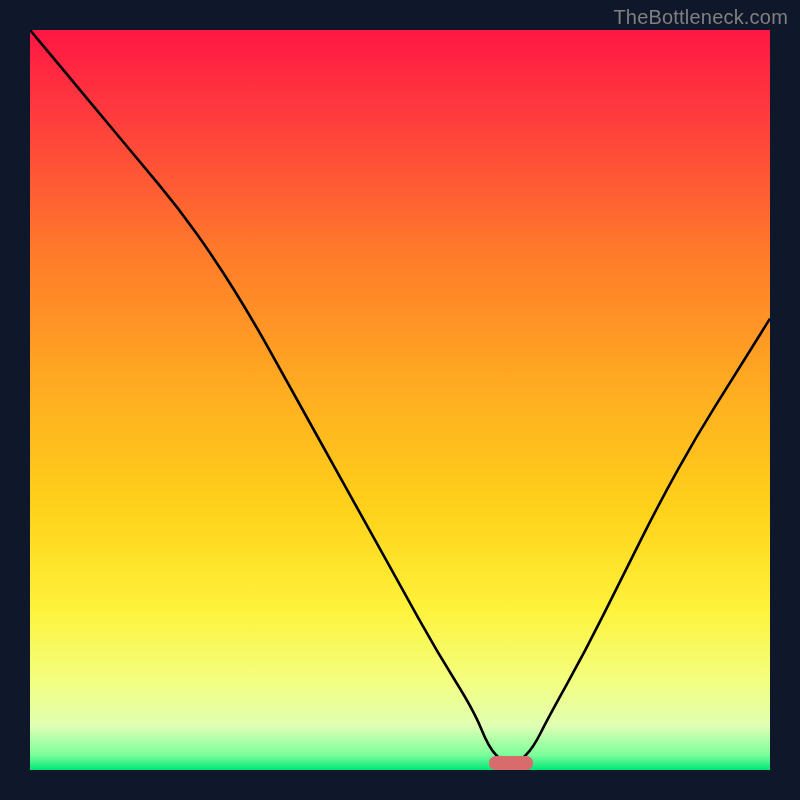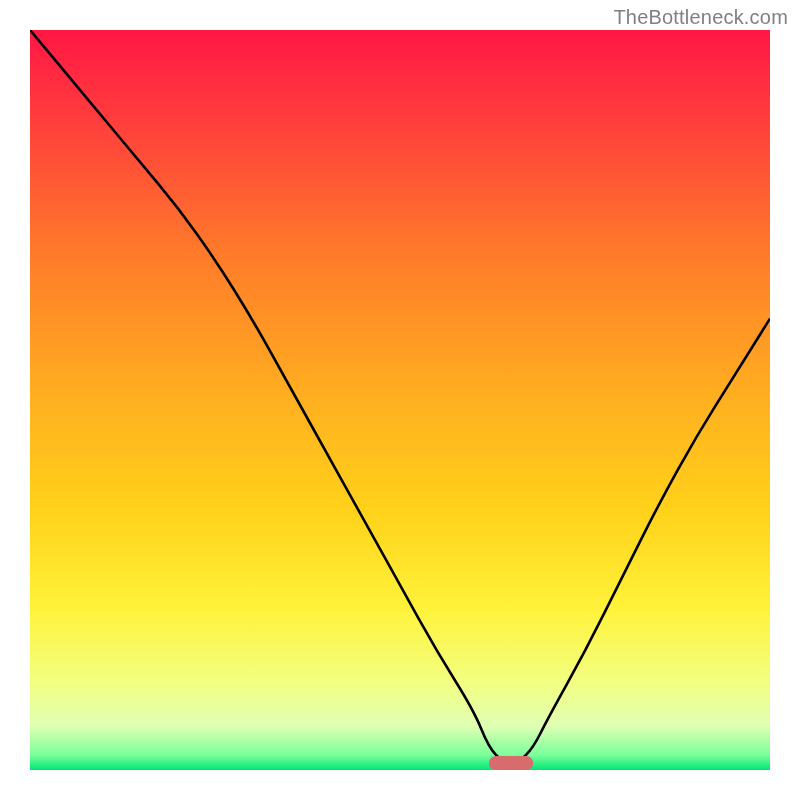--- a/index.html
+++ b/index.html
@@ -8,21 +8,21 @@
     width: 800px;
     height: 800px;
     background: #000;
     overflow: hidden;
     font-family: Arial, Helvetica, sans-serif;
   }
   .chart-wrap {
     position: relative;
     width: 800px;
     height: 800px;
-    background: #ffffff;
+    background: #0f172a;
   }
   .plot-area {
     position: absolute;
     left: 30px;
     top: 30px;
     width: 740px;
     height: 740px;
     overflow: hidden;
   }
   .plot-area svg {

